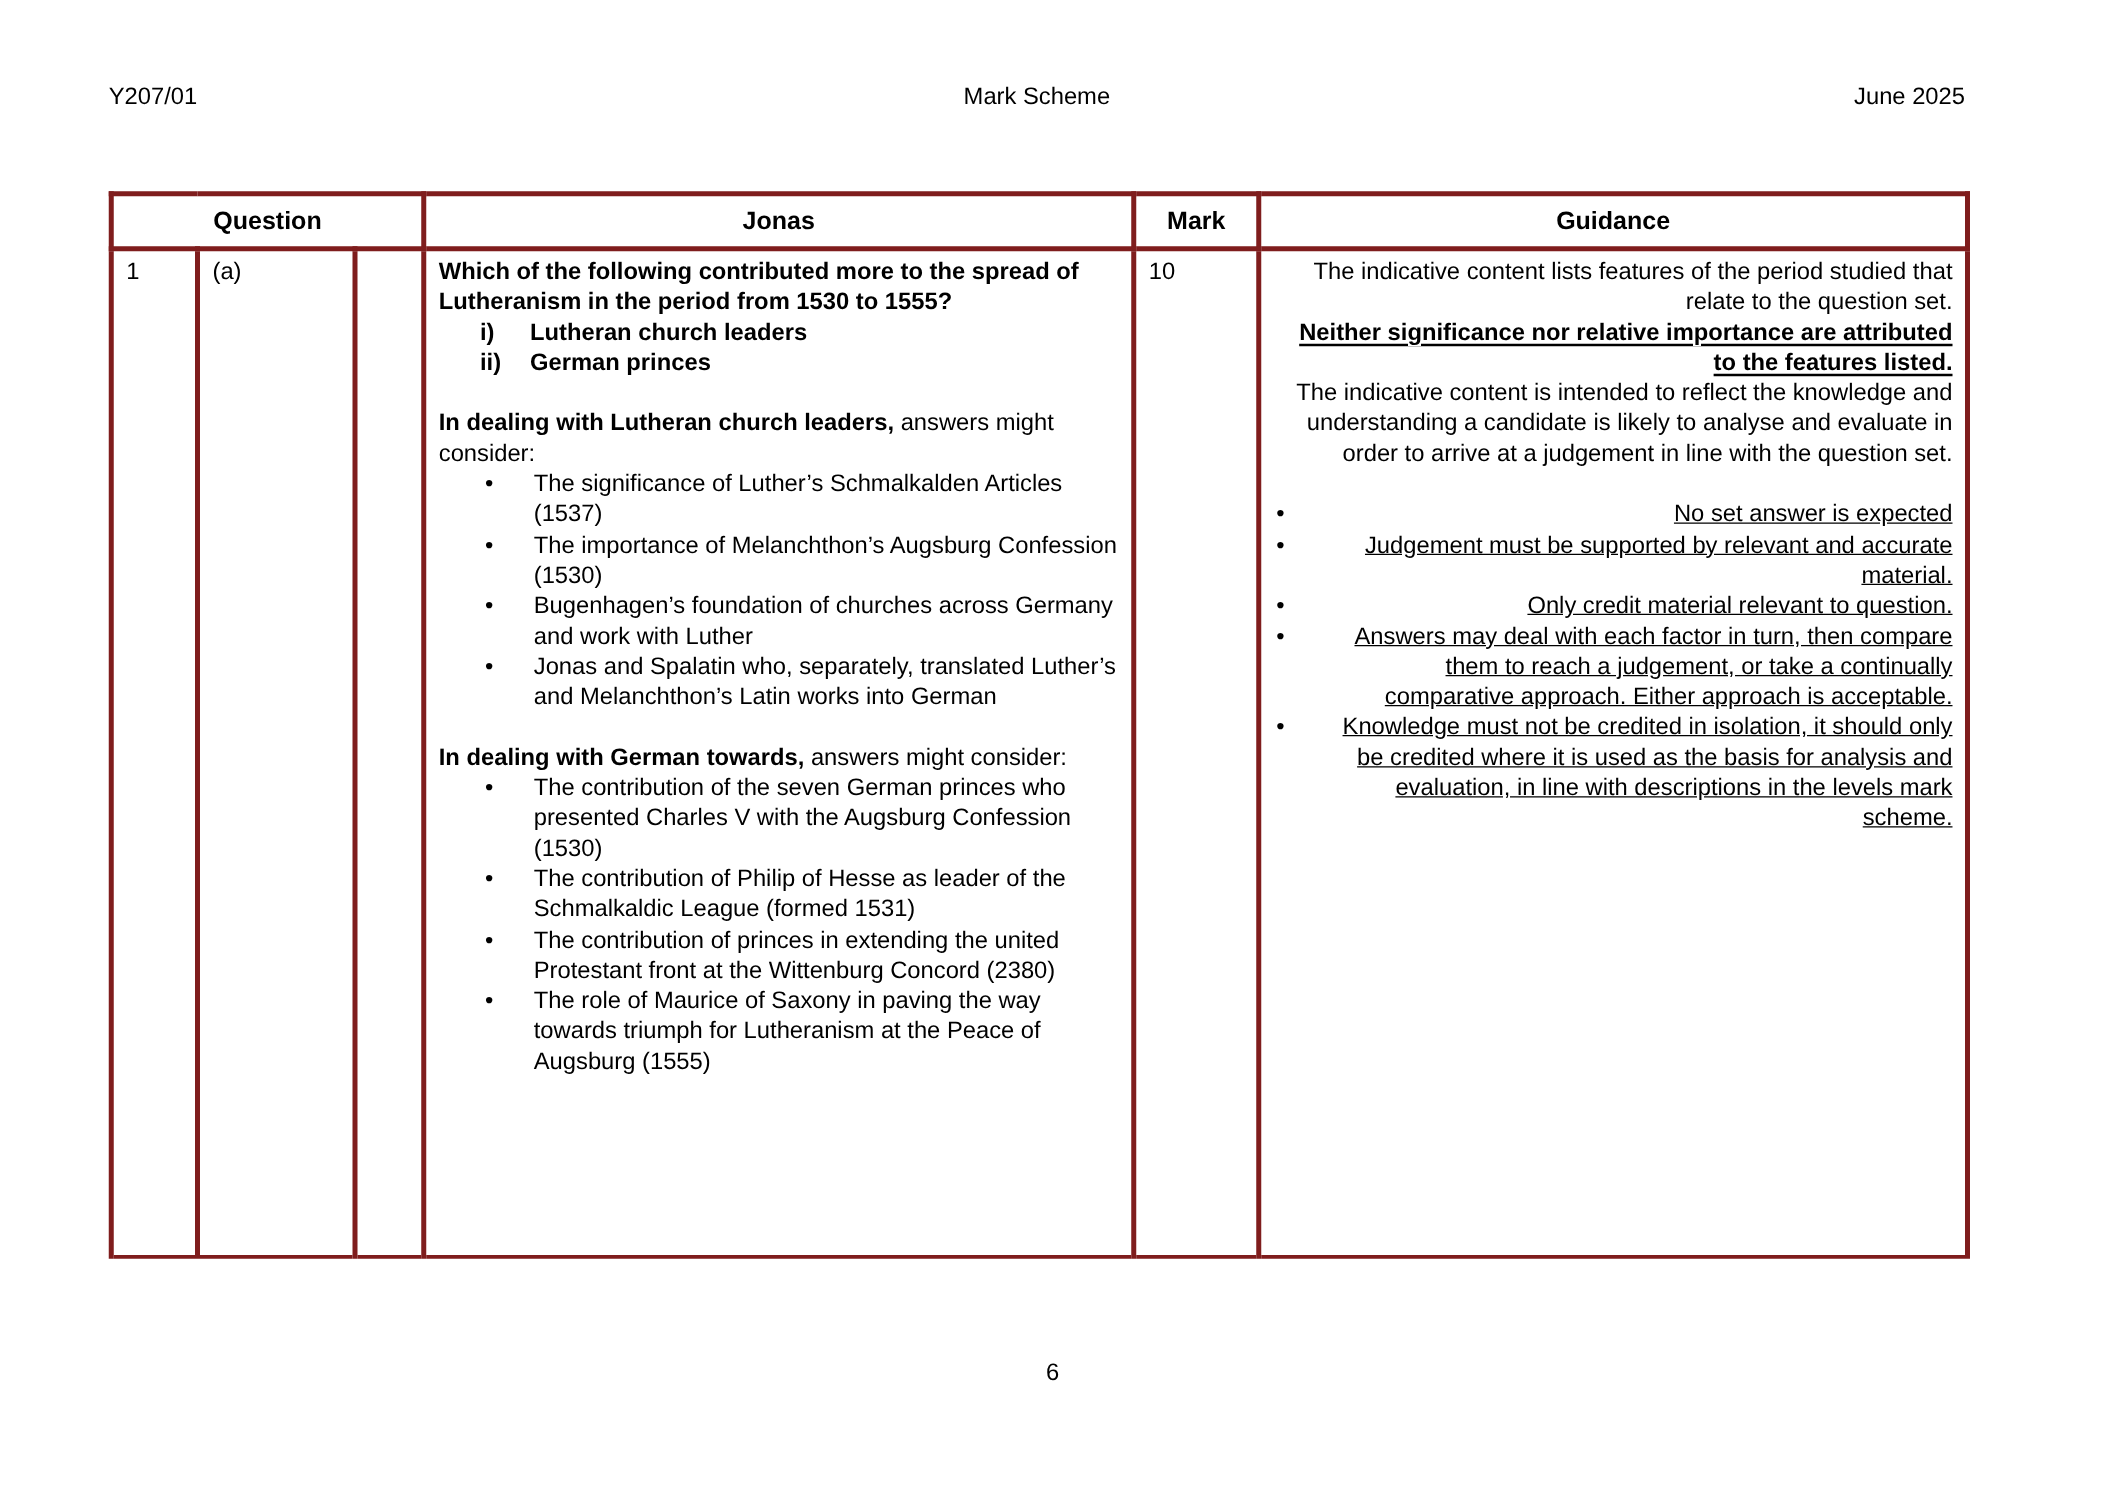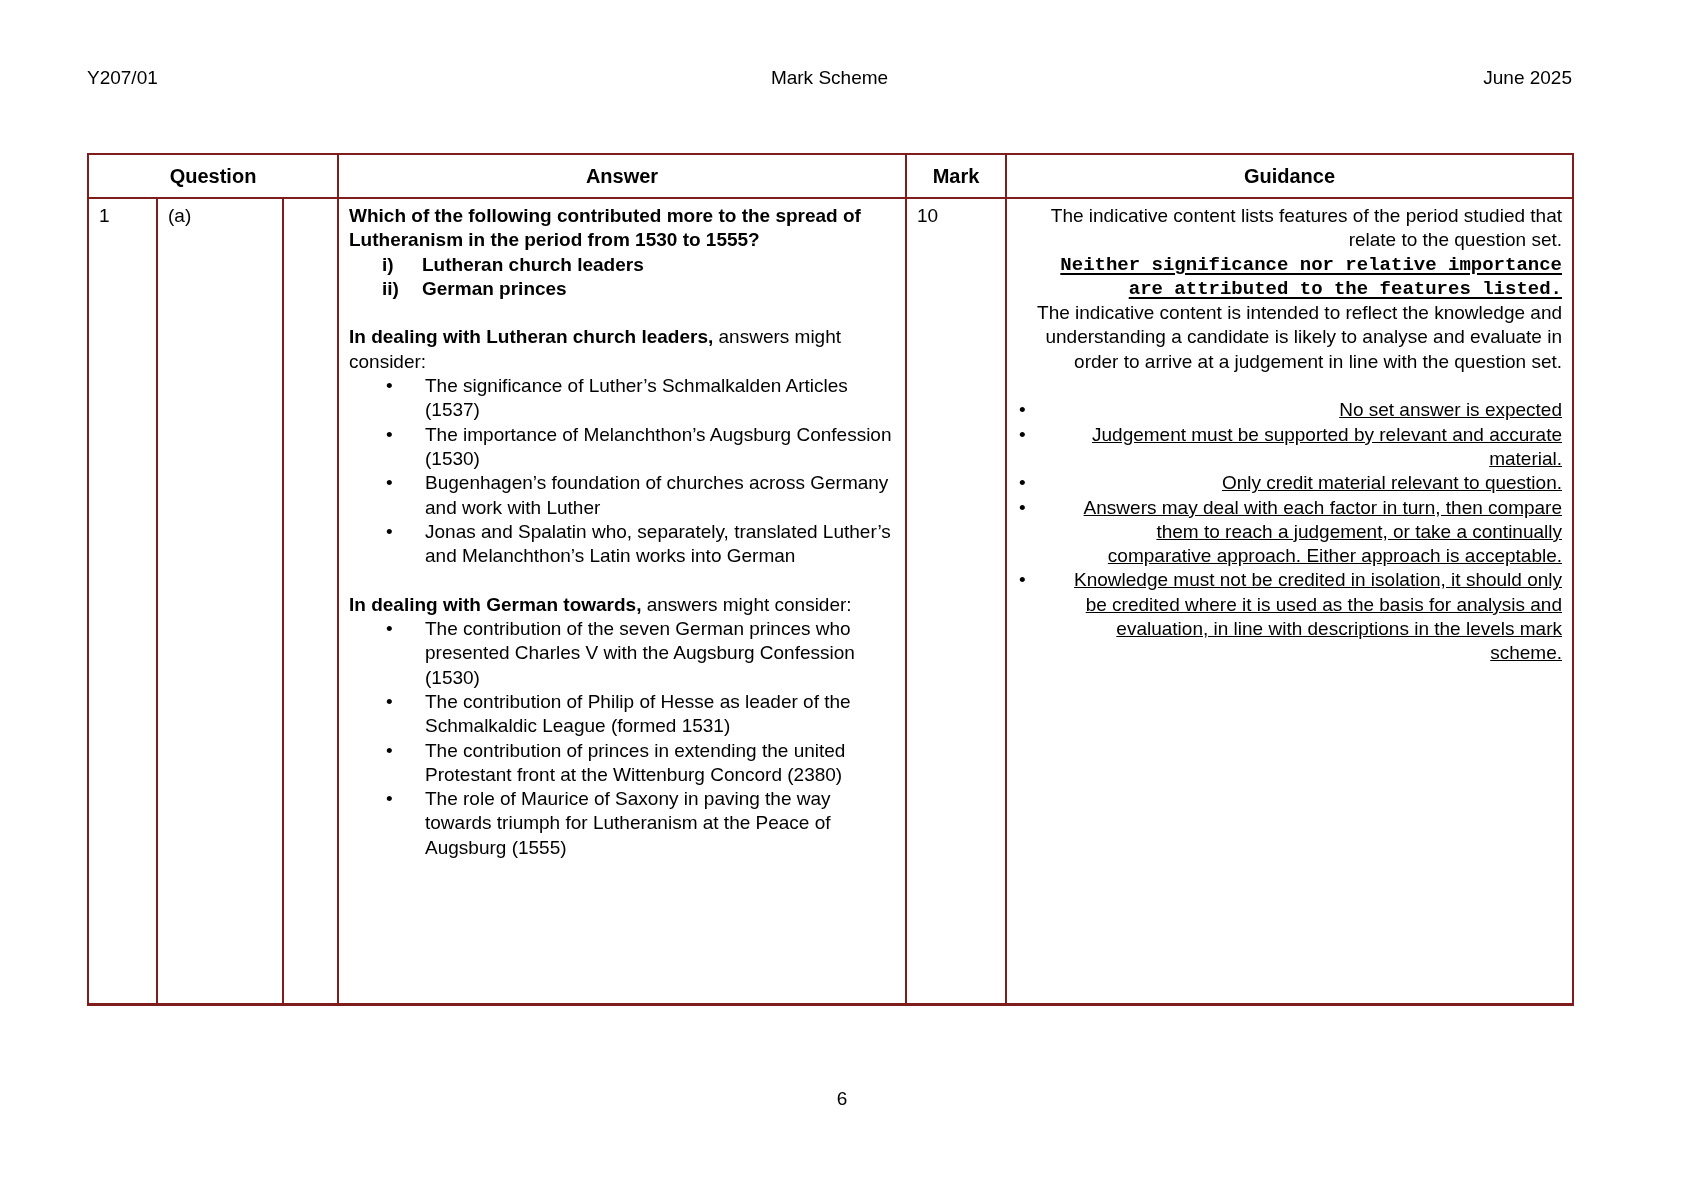--- a/index.html
+++ b/index.html
@@ -33,21 +33,21 @@
   
   table.mark-table {
     position: absolute;
     left: 87px;
     top: 153px;
     width: 1485px;
     border-collapse: collapse;
     table-layout: fixed;
   }
   .mark-table th, .mark-table td {
-    border: 2px solid #7f1d1d;
+    border: 4px solid #7f1d1d;
     vertical-align: top;
   }
   .mark-table thead th {
     font-weight: bold;
     font-size: 20px;
     text-align: center;
     vertical-align: middle;
     height: 44px;
     padding: 7px 4px;
   }
@@ -81,21 +81,20 @@
     left: 37px;
   }
   .section-head { margin-top: 24.3px !important; }
 
   
   .emphasis {
     font-weight: bold;
     text-decoration: underline;
     text-decoration-thickness: 2px;
     text-underline-offset: 3px;
-    font-family: Liberation Mono, monospace;
   }
   .guidance-cell .blist { margin-top: 24.3px; text-decoration: underline; }
   .guidance-cell .blist li { position: relative; padding-left: 36px; }
   .guidance-cell .blist li::before {
     content: "\2022";
     position: absolute;
     left: 2px;
   }
 
   
@@ -123,21 +122,21 @@
       <col style="width:69px">
       <col style="width:126px">
       <col style="width:55px">
       <col style="width:568px">
       <col style="width:100px">
       <col style="width:567px">
     </colgroup>
     <thead>
       <tr>
         <th colspan="3">Question</th>
-        <th>Answer</th>
+        <th>Jonas</th>
         <th>Mark</th>
         <th>Guidance</th>
       </tr>
     </thead>
     <tbody>
       <tr>
         <td class="qnum-cell">1</td>
         <td class="qpart-cell">(a)</td>
         <td></td>
         <td class="answer-cell">

